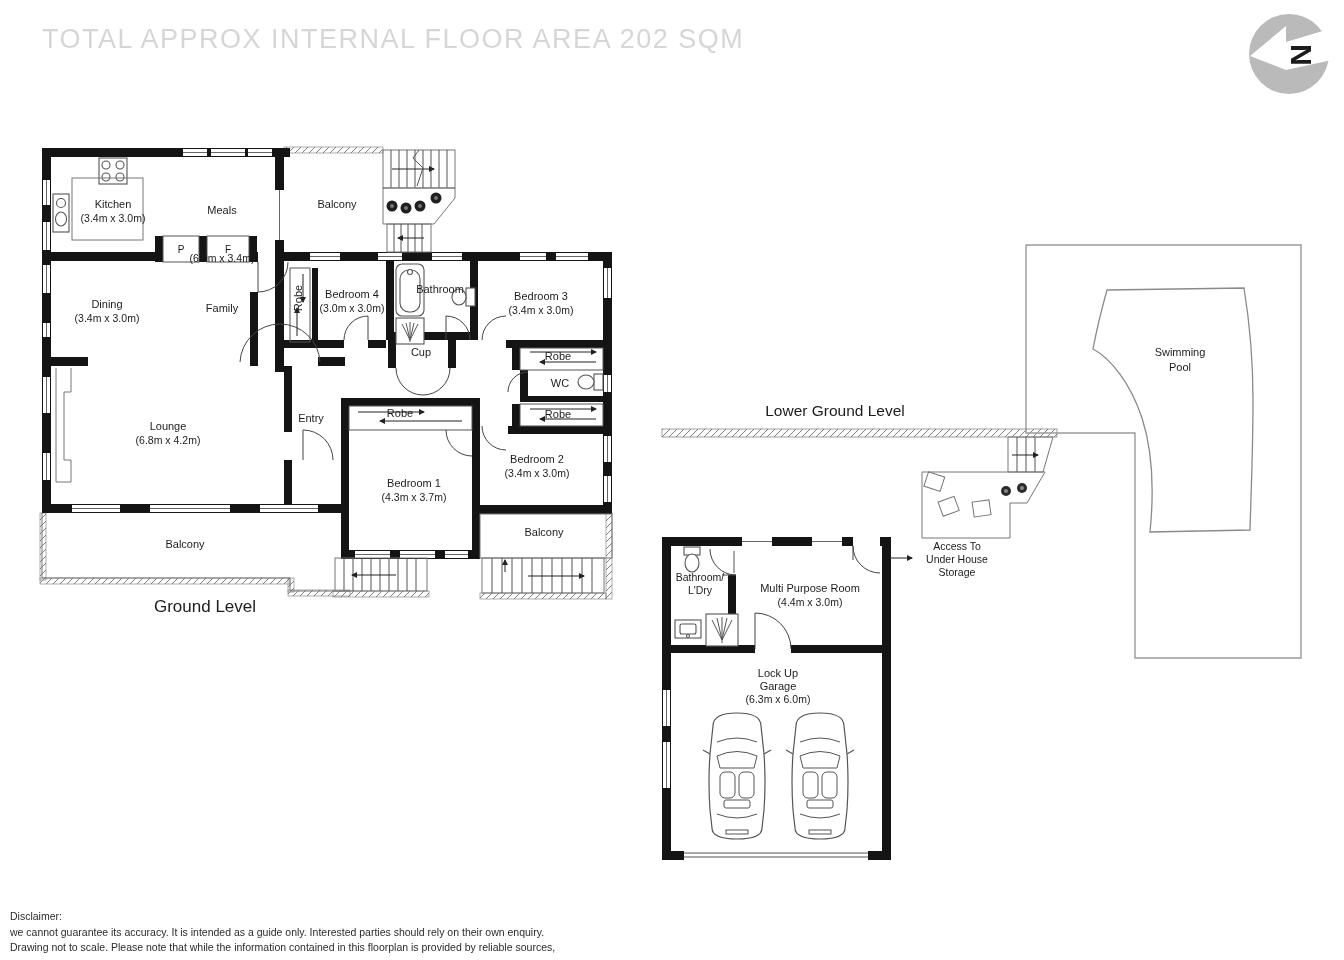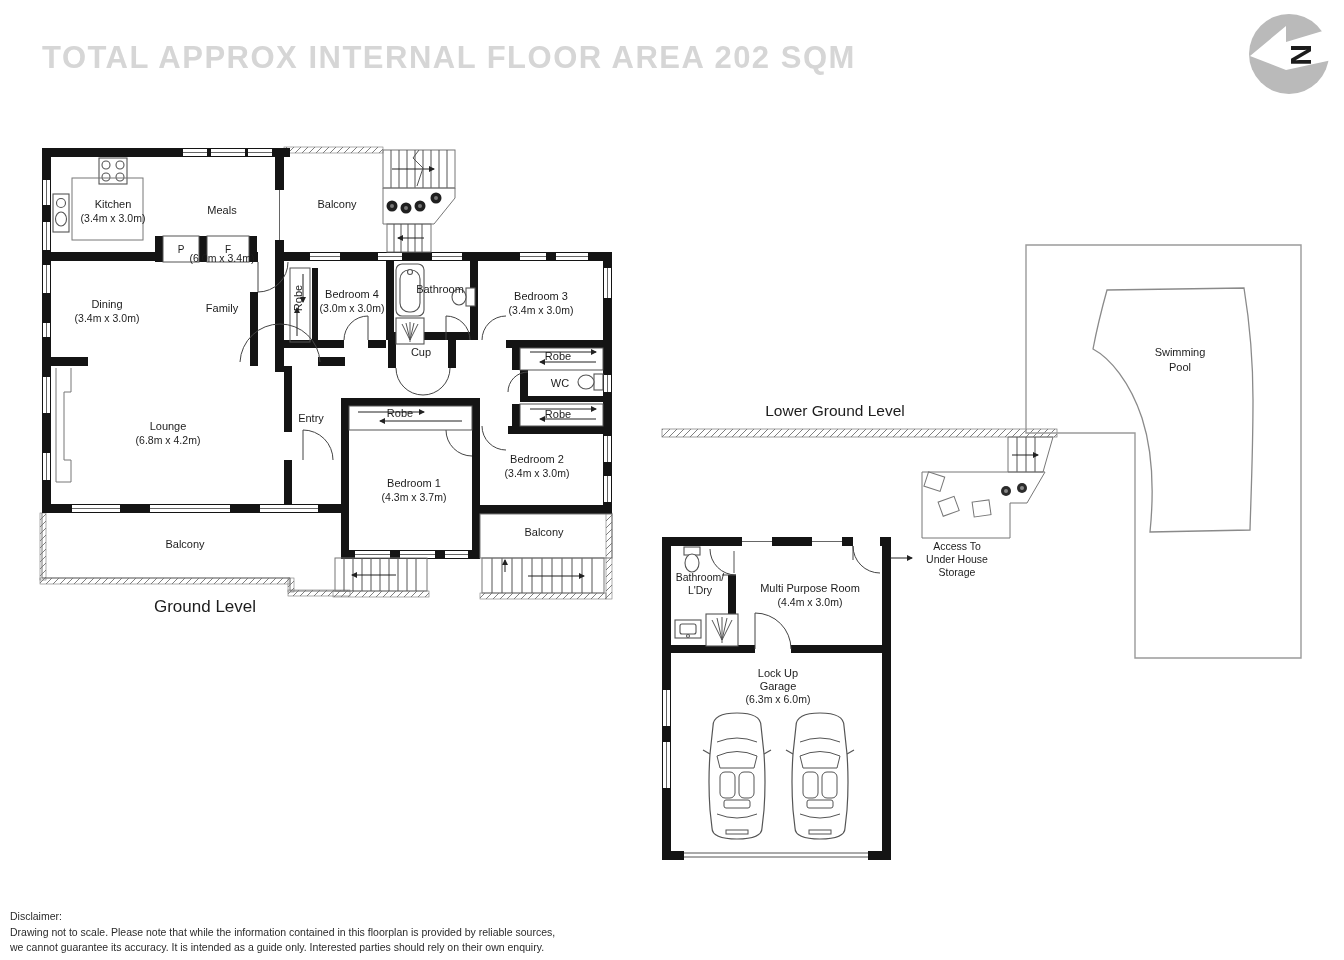--- a/index.html
+++ b/index.html
@@ -1,19 +1,19 @@
 <!DOCTYPE html>
 <html><head>
 <meta charset="utf-8">
 <style>
   html,body{margin:0;padding:0;background:#fff;}
   #stage{position:relative;width:1344px;height:960px;background:#fff;overflow:hidden;
          font-family:"Liberation Sans", sans-serif;}
-  .main-title{position:absolute;left:42px;top:40px;font-size:31px;letter-spacing:1.5px;
-              color:#d6d6d6;font-weight:700;white-space:nowrap;}
+  .main-title{position:absolute;left:42px;top:24px;font-size:27px;letter-spacing:1.5px;
+              color:#d6d6d6;font-weight:400;white-space:nowrap;}
   .disclaimer{position:absolute;left:10px;top:902px;font-size:10.5px;line-height:15.5px;color:#2b2b2b;margin-top:7px;}
   svg text{font-family:"Liberation Sans", sans-serif;fill:#1c1c1c;}
   .room-label{font-size:11px;}
   .room-dims{font-size:10.5px;}
   .section-label{font-size:17px;}
   .section-label-sm{font-size:15.5px;}
   .small-label{font-size:10.5px;}
   .pf-label{font-size:10px;}
   .wall{fill:#141414;}
   .thin{stroke:#555;stroke-width:1;fill:none;}
@@ -462,17 +462,17 @@
 
     <g>
       <circle cx="1289" cy="54" r="40" fill="#bababa"></circle>
       <path d="M1250,56 L1286,26 L1286,42 L1326,30 L1332,60 L1286,70 Z" fill="#fff"></path>
       <text x="1300" y="55" transform="rotate(-90 1300,55)" text-anchor="middle" dominant-baseline="central" font-size="30" font-weight="bold" fill="#a6a6a6">N</text>
     </g>
   </svg>
 
   <div class="disclaimer">
     <div>Disclaimer:</div>
+    <div>we cannot guarantee its accuracy. It is intended as a guide only. Interested parties should rely on their own enquiry.</div>
     <div>Drawing not to scale. Please note that while the information contained in this floorplan is provided by reliable sources,</div>
-    <div>we cannot guarantee its accuracy. It is intended as a guide only. Interested parties should rely on their own enquiry.</div>
   </div>
 
 </div>
 
 </body></html>

